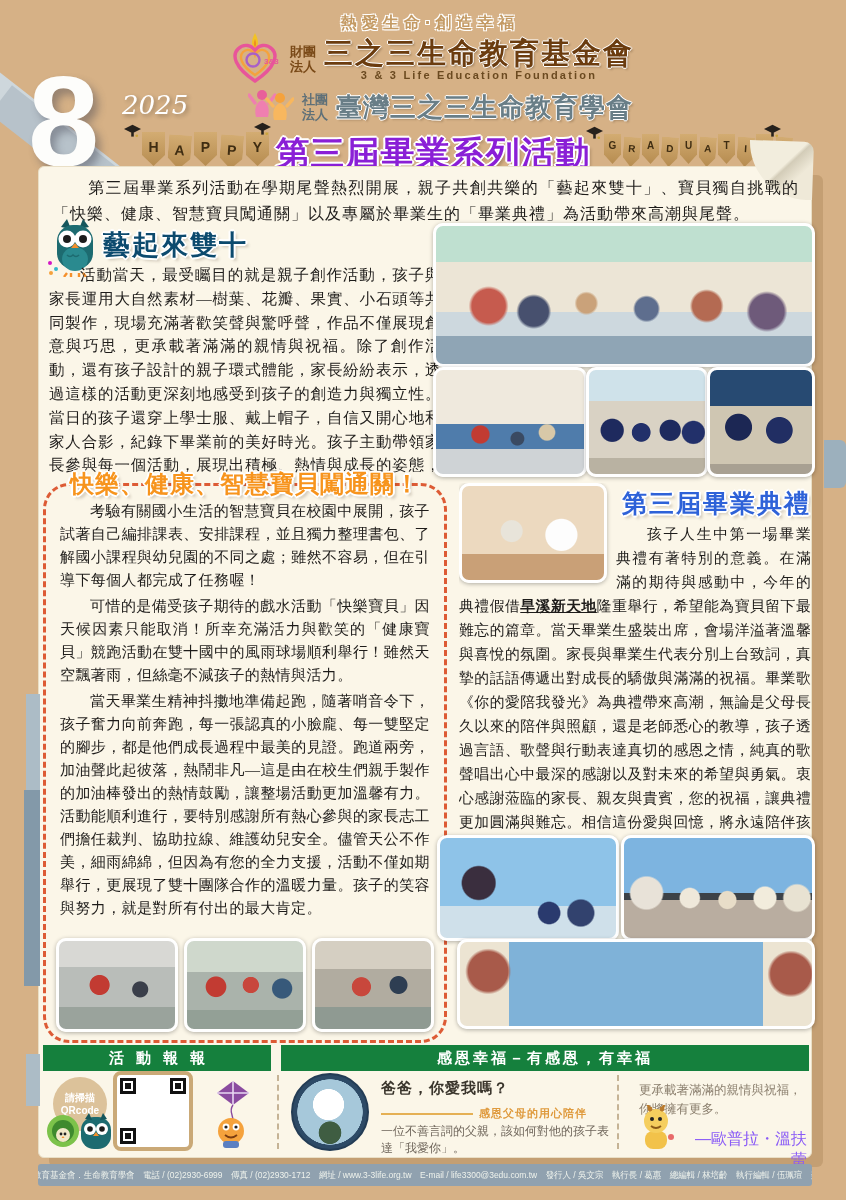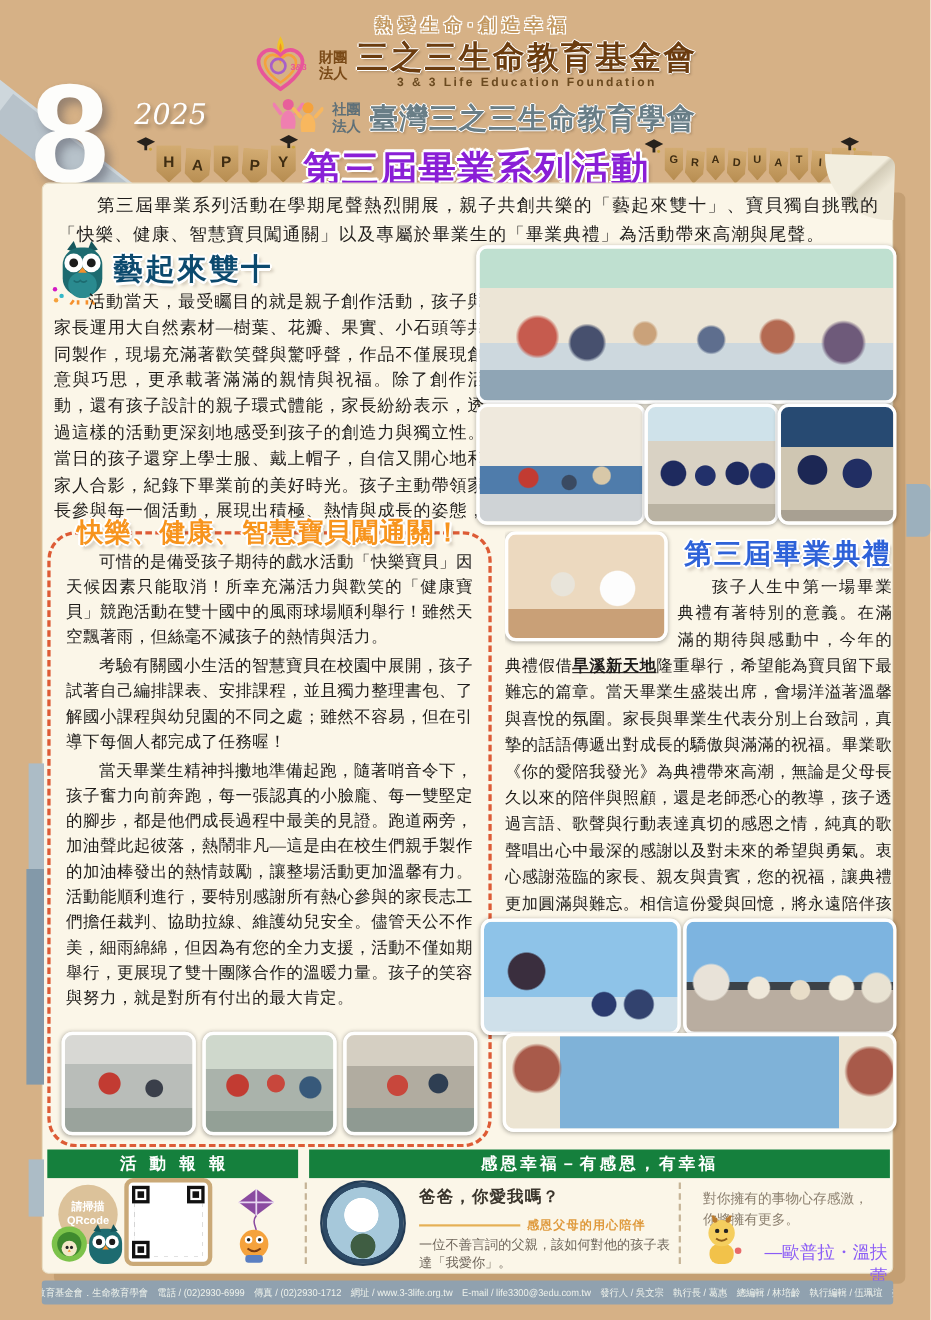--- a/index.html
+++ b/index.html
@@ -235,22 +235,22 @@
                  radial-gradient(circle at 70% 58%,#1e2a5e 0 10%,transparent 11%),
                  radial-gradient(circle at 90% 60%,#22306a 0 9%,transparent 10%),
                  linear-gradient(180deg,#cfe2ea 0 30%,#d9d2c4 30% 85%,#b9b2a2 85%);"></div>
     <div class="ph" style="left:668px;top:200px;width:102px;height:104px;
       background:radial-gradient(circle at 28% 55%,#1c2754 0 14%,transparent 15%),
                  radial-gradient(circle at 68% 58%,#212e63 0 14%,transparent 15%),
                  linear-gradient(180deg,#274a72 0 35%,#cfc6b2 35% 90%,#a8a092 90%);"></div>
 
     <div class="abs challenge-box">
       <div class="challenge-title outline-w">快樂、健康、智慧寶貝闖通關！</div>
+      <p class="serif challenge-p">考驗有關國小生活的智慧寶貝在校園中展開，孩子試著自己編排課表、安排課程，並且獨力整理書包、了解國小課程與幼兒園的不同之處；雖然不容易，但在引導下每個人都完成了任務喔！</p>
       <p class="serif challenge-p">可惜的是備受孩子期待的戲水活動「快樂寶貝」因天候因素只能取消！所幸充滿活力與歡笑的「健康寶貝」競跑活動在雙十國中的風雨球場順利舉行！雖然天空飄著雨，但絲毫不減孩子的熱情與活力。</p>
-      <p class="serif challenge-p">考驗有關國小生活的智慧寶貝在校園中展開，孩子試著自己編排課表、安排課程，並且獨力整理書包、了解國小課程與幼兒園的不同之處；雖然不容易，但在引導下每個人都完成了任務喔！</p>
       <p class="serif challenge-p">當天畢業生精神抖擻地準備起跑，隨著哨音令下，孩子奮力向前奔跑，每一張認真的小臉龐、每一雙堅定的腳步，都是他們成長過程中最美的見證。跑道兩旁，加油聲此起彼落，熱鬧非凡—這是由在校生們親手製作的加油棒發出的熱情鼓勵，讓整場活動更加溫馨有力。活動能順利進行，要特別感謝所有熱心參與的家長志工們擔任裁判、協助拉線、維護幼兒安全。儘管天公不作美，細雨綿綿，但因為有您的全力支援，活動不僅如期舉行，更展現了雙十團隊合作的溫暖力量。孩子的笑容與努力，就是對所有付出的最大肯定。</p>
       <div class="run-strip">
         <div class="ph" style="background:radial-gradient(circle at 35% 50%,#c23b32 0 11%,transparent 12%),radial-gradient(circle at 70% 55%,#3a3f4a 0 8%,transparent 9%),linear-gradient(180deg,#d8d8d4 0 30%,#b9bdb9 30% 75%,#9aa39c 75%);"></div>
         <div class="ph" style="background:radial-gradient(circle at 25% 52%,#c23b32 0 10%,transparent 11%),radial-gradient(circle at 55% 50%,#c8473c 0 10%,transparent 11%),radial-gradient(circle at 82% 54%,#37597a 0 9%,transparent 10%),linear-gradient(180deg,#cfd8cc 0 35%,#aab3ab 35% 78%,#93a096 78%);"></div>
         <div class="ph" style="background:radial-gradient(circle at 40% 52%,#c8473c 0 11%,transparent 12%),radial-gradient(circle at 72% 50%,#2e3e52 0 9%,transparent 10%),linear-gradient(180deg,#d5cfc2 0 32%,#b1aca0 32% 75%,#8f9a92 75%);"></div>
       </div>
     </div>
 
     <div class="abs ceremony-col">
       <div class="ceremony-photo"></div>
@@ -324,21 +324,21 @@
     <div class="abs book-title">爸爸，你愛我嗎？</div>
     <div class="abs tag-row">
       <div class="tag-line"></div>
       <div class="book-tag">感恩父母的用心陪伴</div>
     </div>
     <div class="abs book-desc">一位不善言詞的父親，該如何對他的孩子表達「我愛你」。</div>
 
     <div class="abs vdash" style="left:578px;"></div>
 
     <div class="abs quote-text">
-      <div>對你擁有的事物心存感激，</div>
+      <div>更承載著滿滿的親情與祝福，</div>
       <div>你將擁有更多。</div>
     </div>
     <svg class="abs" style="left:592px;top:938px;" width="50" height="48" viewBox="0 0 50 48">
       <rect x="14" y="26" width="22" height="18" rx="8" fill="#f2c24a"></rect>
       <circle cx="25" cy="16" r="12" fill="#f5ce5e"></circle>
       <path d="M19 5 L17 0 M31 5 L33 0" stroke="#b97a2c" stroke-width="2.6" stroke-linecap="round"></path>
       <circle cx="19" cy="4" r="2.4" fill="#b97a2c"></circle>
         <circle cx="31" cy="4" r="2.4" fill="#b97a2c"></circle>
       <circle cx="21" cy="14" r="2" fill="#222"></circle>
         <circle cx="29" cy="14" r="2" fill="#222"></circle>

